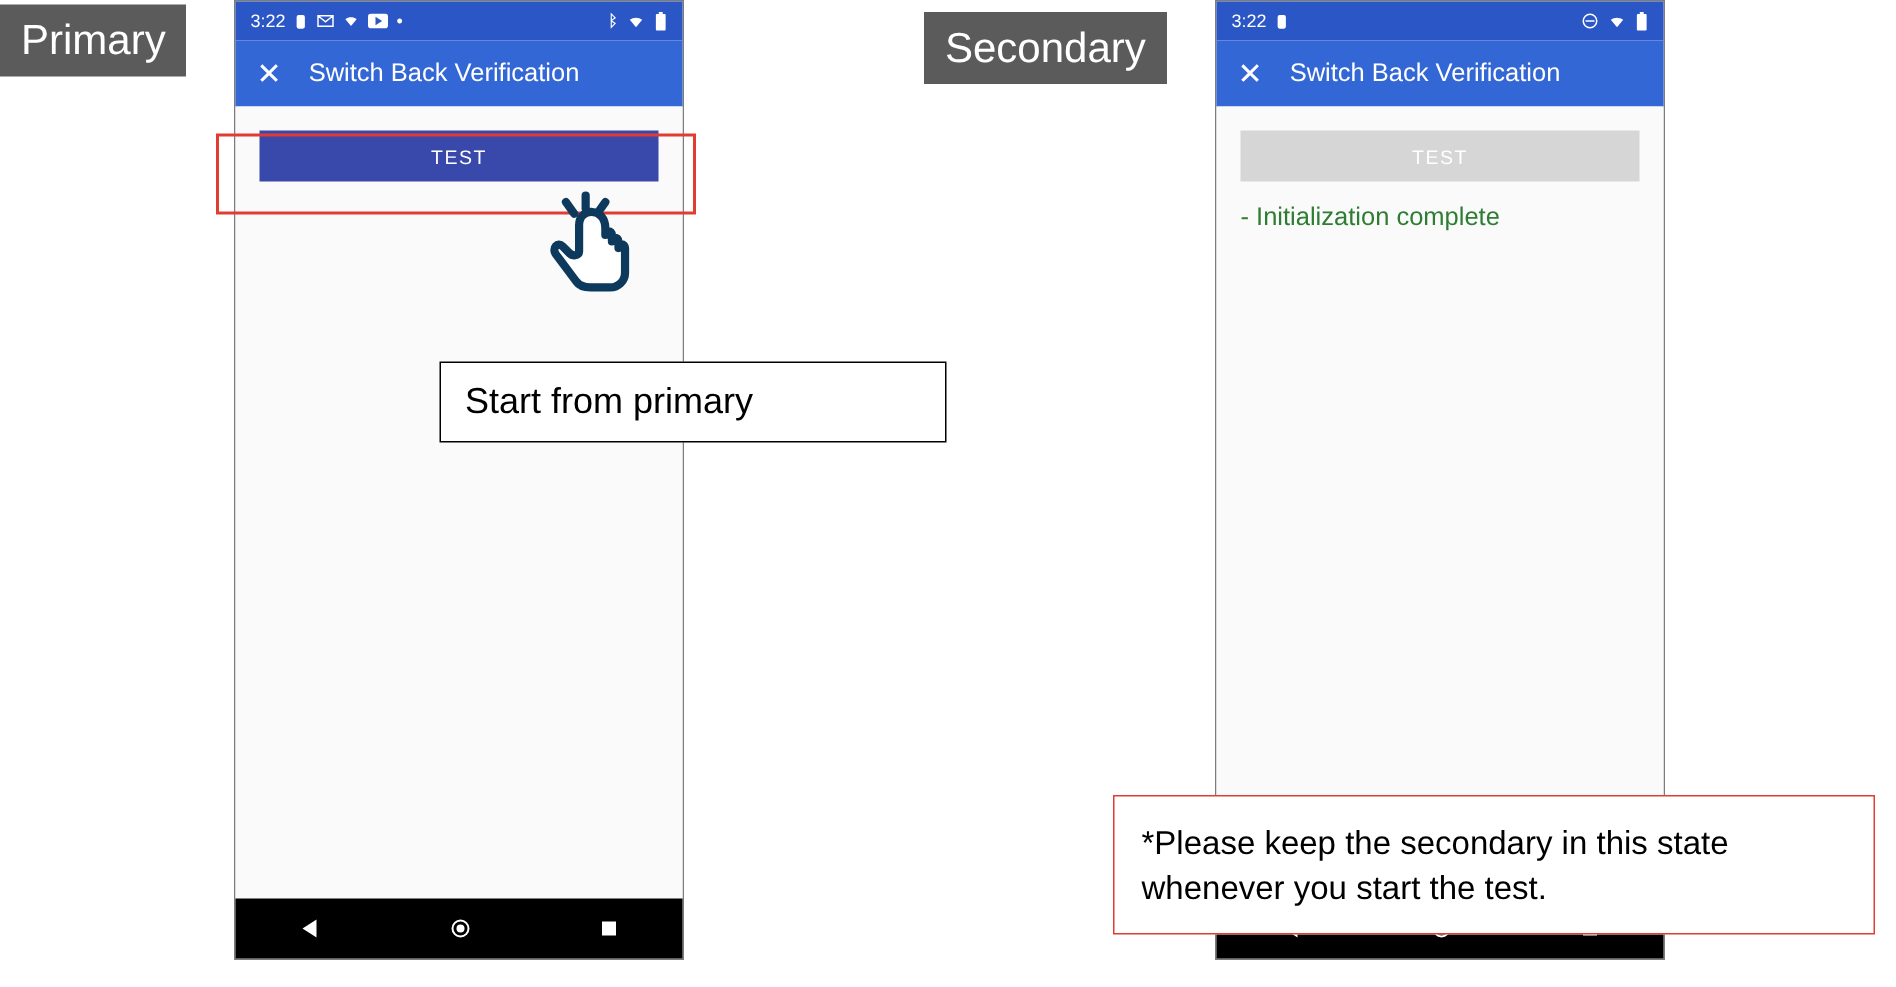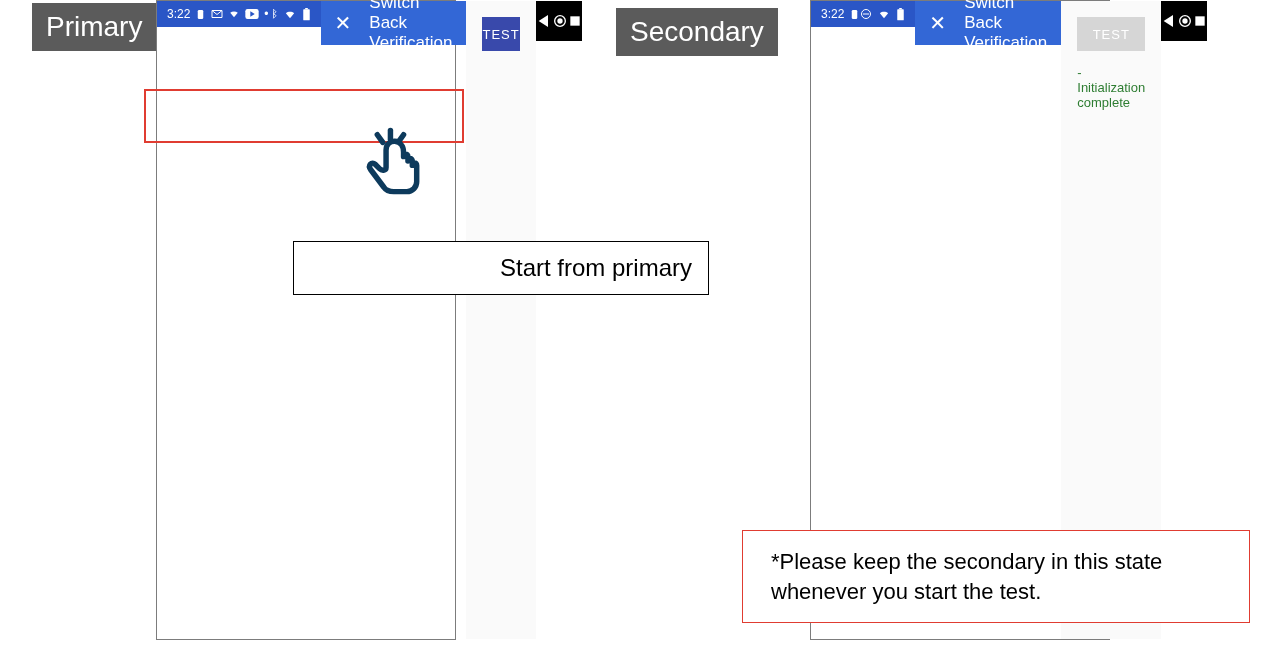--- a/index.html
+++ b/index.html
@@ -16,21 +16,21 @@
   }
 
   
   .phone {
     position: absolute;
     width: 300px;
     height: 640px;
     border: 1px solid #7c7c7c;
     background: #fff;
     display: flex;
-    flex-direction: row;
+    flex-direction: column;
   }
   .statusbar {
     height: 26px;
     background: #2a56c6;
     color: #fff;
     display: flex;
     align-items: center;
     justify-content: space-between;
     padding: 0 10px;
     font-size: 12px;
@@ -66,21 +66,21 @@
     color: #fff;
     font-size: 13px;
     letter-spacing: 1px;
     font-weight: 400;
   }
   .btn-enabled { background: #3949ab; }
   .btn-disabled { background: #d6d6d6; }
 
   .status-line {
     color: #2e7d32;
-    font-size: 13px;
+    font-size: 17px;
   }
 
   .navbar {
     height: 40px;
     background: #000;
     display: flex;
     align-items: center;
     justify-content: space-around;
   }
   .navbar .navshape { fill: #fff; }
@@ -105,30 +105,30 @@
     background: #fff;
     padding: 12px 16px;
     font-size: 24px;
     color: #000;
   }
 
   .note-box {
     position: absolute;
     border: 1.5px solid #e03c31;
     background: #fff;
-    padding: 16px 28px;
+    padding: 16px 18px;
     font-size: 22px;
     color: #000;
     line-height: 1.35;
   }
 </style>
 </head>
 <body>
 
-<div class="label-pill" style="left:0;top:3px;margin-left:32px;">Primary</div>
+<div class="label-pill" style="left:0;top:3px;">Primary</div>
 
 <div class="label-pill" style="left:616px;top:8px;">Secondary</div>
 
 <div class="phone" style="left:156px;top:0;">
   <div class="statusbar">
     <div class="left">
       <span>3:22</span>
       <svg width="11" height="11" viewBox="0 0 24 24">
           <rect x="6" y="2" width="12" height="20" rx="3"></rect>
         </svg>
@@ -182,21 +182,21 @@
 
 <svg class="hand" style="left:362px;top:126px;" viewBox="0 0 64 64">
   <g fill="none" stroke="#0d3a5c" stroke-width="5" stroke-linecap="round" stroke-linejoin="round">
     <line x1="26" y1="4" x2="26" y2="12"></line>
     <line x1="14" y1="8" x2="19" y2="15"></line>
     <line x1="38" y1="8" x2="33" y2="15"></line>
     <path d="M22 22 v16 c0 3 -4 3 -6 1 l-4 -4 c-3 -3 -7 1 -4 5 l12 16 c2 3 5 4 9 4 h12 c5 0 9 -4 9 -9 v-15 c0 -3 -4 -3 -4 0 v-4 c0 -3 -4 -3 -4 0 v-4 c0 -3 -4 -3 -4 0 v-4 c0 -13 -16 -13 -16 -2 z" fill="#fff"></path>
   </g>
 </svg>
 
-<div class="instruction" style="left:293px;top:241px;width:416px;text-align:right;">Start from primary</div>
+<div class="instruction" style="left:293px;top:241px;width:338px;">Start from primary</div>
 
 <div class="phone" style="left:810px;top:0;">
   <div class="statusbar">
     <div class="left">
       <span>3:22</span>
       <svg width="11" height="11" viewBox="0 0 24 24">
           <rect x="6" y="2" width="12" height="20" rx="3"></rect>
         </svg>
     </div>
     <div class="right">

